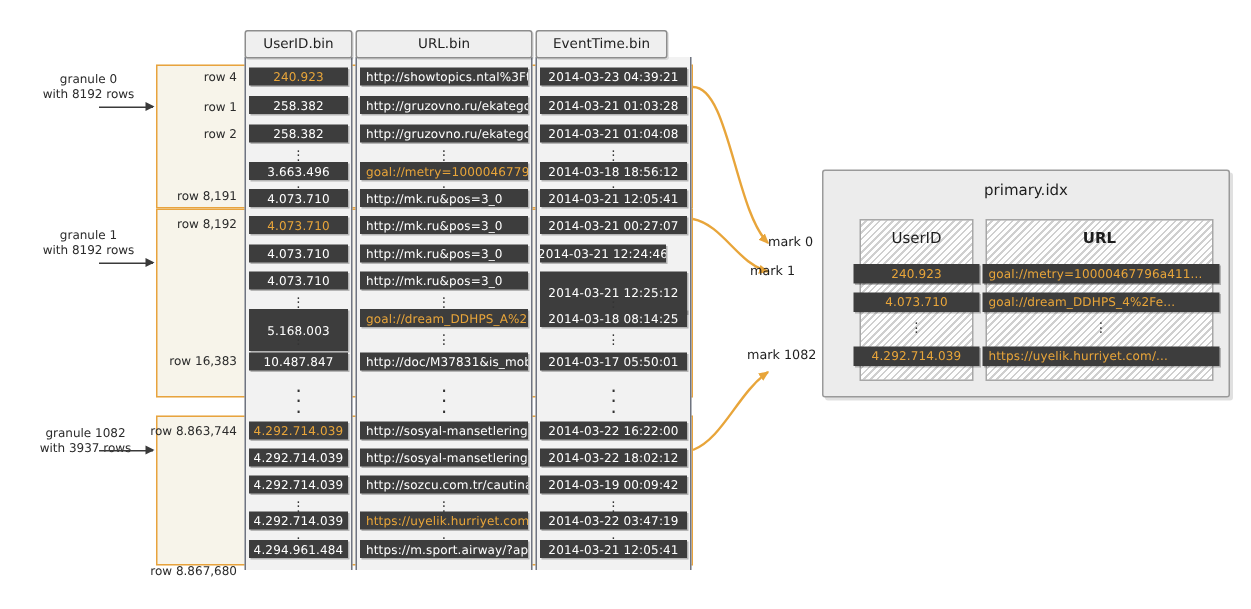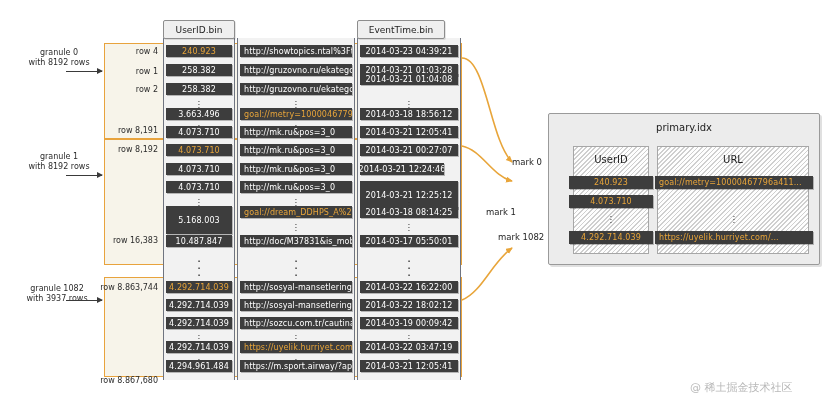--- a/index.html
+++ b/index.html
@@ -167,20 +167,21 @@
 
   <div class="granule-box" style="left:104px;top:43px;width:358px;height:96px;"></div>
   <div class="granule-box" style="left:104px;top:139px;width:358px;height:126px;"></div>
   <div class="granule-box" style="left:104px;top:277px;width:358px;height:100px;"></div>
 
   <div class="col-frame" style="left:163px;top:38px;width:72px;height:342px;"></div>
   <div class="col-frame" style="left:237px;top:38px;width:118px;height:342px;"></div>
   <div class="col-frame" style="left:357px;top:38px;width:104px;height:342px;"></div>
 
   <div class="col-head" style="left:163px;top:20px;width:72px;height:19px;">UserID.bin</div>
+  <div class="col-head" style="left:237px;top:20px;width:118px;height:19px;">URL.bin</div>
   <div class="col-head" style="left:357px;top:20px;width:88px;height:19px;">EventTime.bin</div>
 
   <div class="row-label" style="left:98px;top:47px;width:60px;">row 4</div>
   <div class="row-label" style="left:98px;top:67px;width:60px;">row 1</div>
   <div class="row-label" style="left:98px;top:85px;width:60px;">row 2</div>
   <div class="row-label" style="left:98px;top:126px;width:60px;">row 8,191</div>
   <div class="row-label" style="left:96px;top:145px;width:62px;">row 8,192</div>
   <div class="row-label" style="left:92px;top:236px;width:66px;">row 16,383</div>
   <div class="row-label" style="left:88px;top:283px;width:70px;">row 8.863,744</div>
   <div class="row-label" style="left:88px;top:376px;width:70px;">row 8.867,680</div>
@@ -188,21 +189,21 @@
   <div class="cell num gold" style="left:166px;top:45px;width:66px;height:12px;">240.923</div>
   <div class="cell url" style="left:240px;top:45px;width:112px;height:12px;">http://showtopics.ntal%3Ftn...</div>
   <div class="cell num" style="left:360px;top:45px;width:98px;height:12px;">2014-03-23 04:39:21</div>
 
   <div class="cell num" style="left:166px;top:64px;width:66px;height:12px;">258.382</div>
   <div class="cell url" style="left:240px;top:64px;width:112px;height:12px;">http://gruzovno.ru/ekategories</div>
   <div class="cell num" style="left:360px;top:64px;width:98px;height:12px;">2014-03-21 01:03:28</div>
 
   <div class="cell num" style="left:166px;top:83px;width:66px;height:12px;">258.382</div>
   <div class="cell url" style="left:240px;top:83px;width:112px;height:12px;">http://gruzovno.ru/ekategories</div>
-  <div class="cell num" style="left:360px;top:73px;width:98px;height:12px;">2014-03-21 01:04:08</div>
+  <div class="cell num" style="left:360px;top:83px;width:98px;height:12px;">2014-03-21 01:04:08</div>
 
   <div class="vdots" style="left:166px;top:98px;width:66px;">
     <span>.</span>
       <span>.</span>
       <span>.</span>
     </div>
   <div class="vdots" style="left:240px;top:98px;width:112px;">
     <span>.</span>
       <span>.</span>
       <span>.</span>
@@ -345,48 +346,48 @@
   <div class="vdots" style="left:360px;top:356px;width:98px;">
     <span>.</span>
       <span>.</span>
     </div>
 
   <div class="cell num" style="left:166px;top:360px;width:66px;height:12px;">4.294.961.484</div>
   <div class="cell url" style="left:240px;top:360px;width:112px;height:12px;">https://m.sport.airway/?apek...</div>
   <div class="cell num" style="left:360px;top:360px;width:98px;height:12px;">2014-03-21 12:05:41</div>
 
   <div class="mark-label" style="left:512px;top:157px;">mark 0</div>
-  <div class="mark-label" style="left:486px;top:176px;margin-top:31px;">mark 1</div>
+  <div class="mark-label" style="left:500px;top:176px;">mark 1</div>
   <div class="mark-label" style="left:498px;top:232px;">mark 1082</div>
 
   <div class="idx-panel" style="left:548px;top:113px;width:272px;height:152px;">
 
     <div class="idx-title" style="left:0;top:8px;">primary.idx</div>
 
     <div class="idx-col" style="left:24px;top:32px;width:76px;height:108px;"></div>
     <div class="idx-col" style="left:108px;top:32px;width:152px;height:108px;"></div>
 
     <div class="idx-colhead" style="left:24px;top:40px;width:76px;">UserID</div>
-    <div class="idx-colhead" style="left:108px;top:40px;width:152px;">URL</div>
+    <div class="idx-colhead" style="left:108px;top:40px;width:152px;font-weight:bold;">URL</div>
 
     <div class="cell num gold" style="left:20px;top:62px;width:84px;height:13px;">240.923</div>
     <div class="cell url gold" style="left:106px;top:62px;width:158px;height:13px;">goal://metry=10000467796a411...</div>
 
     <div class="cell num gold" style="left:20px;top:81px;width:84px;height:13px;">4.073.710</div>
+    <div class="cell url gold" style="left:106px;top:81px;width:158px;height:13px;">goal://dream_DDHPS_4%2Fe...</div>
 
     <div class="vdots" style="left:20px;top:99px;width:84px;">
       <span>.</span>
         <span>.</span>
         <span>.</span>
       </div>
     <div class="vdots" style="left:106px;top:99px;width:158px;">
       <span>.</span>
         <span>.</span>
         <span>.</span>
       </div>
 
     <div class="cell num gold" style="left:20px;top:117px;width:84px;height:13px;">4.292.714.039</div>
     <div class="cell url gold" style="left:106px;top:117px;width:158px;height:13px;">https://uyelik.hurriyet.com/...</div>
   </div>
 
-  <div class="watermark" style="left:690px;top:380px;">@ 稀土掘金技术社区</div>
 
 </div>
 
 </body></html>

